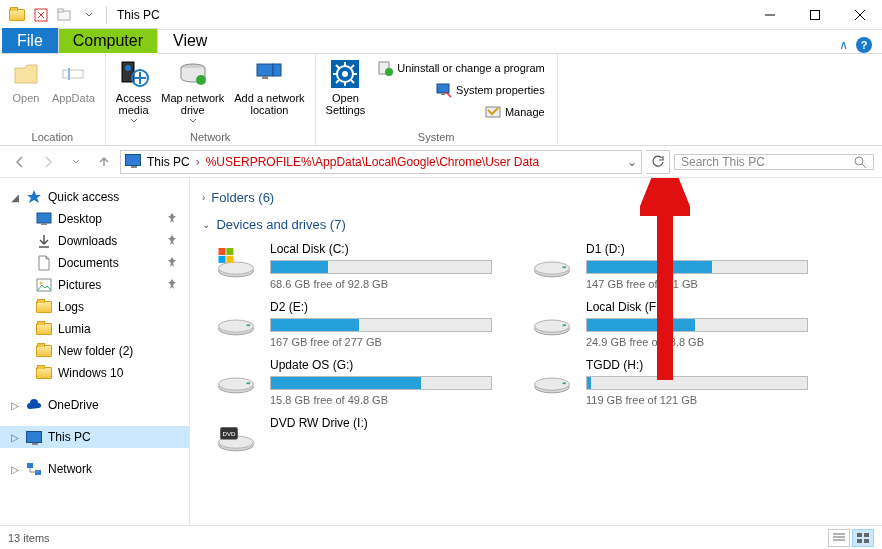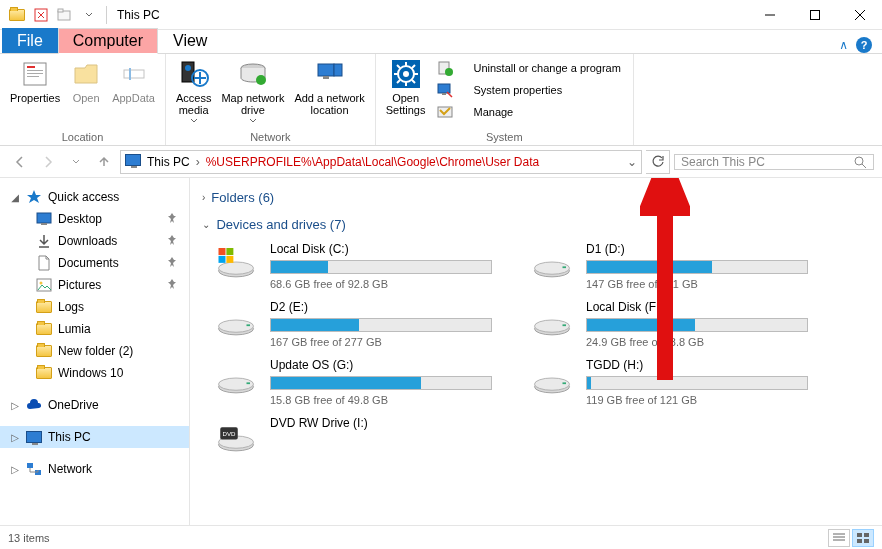--- a/index.html
+++ b/index.html
@@ -9,33 +9,33 @@
 .titlebar .qat { display: flex; align-items: center; padding-left: 6px; gap: 2px; }
 .titlebar .qat-item { width: 22px; height: 22px; display: flex; align-items: center; justify-content: center; }
 .titlebar .divider { width: 1px; height: 18px; background: #d0d0d0; margin: 0 4px; }
 .titlebar .title { padding-left: 6px; font-size: 12px; }
 .titlebar .win-controls { margin-left: auto; display: flex; }
 .titlebar .win-btn { width: 45px; height: 30px; display: flex; align-items: center; justify-content: center; }
 
 .tabs { height: 24px; display: flex; align-items: flex-end; border-bottom: 1px solid #dadada; position: relative; }
 .tab { padding: 3px 14px; font-size: 16px; border: 1px solid transparent; border-bottom: none; cursor: default; }
 .tab.file { background: #1979ca; color: #fff; margin-left: 2px; }
-.tab.active { background: #fca5a5; border-color: #dadada; border-bottom: 1px solid #fff; margin-bottom: -1px; }
+.tab.active { background: #84cc16; border-color: #dadada; border-bottom: 1px solid #fff; margin-bottom: -1px; }
 .tabs .help { margin-left: auto; display: flex; align-items: center; gap: 8px; padding-right: 10px; }
 
 .ribbon { height: 92px; display: flex; border-bottom: 1px solid #dadada; background: #fff; }
 .ribbon-group { border-right: 1px solid #e5e5e5; padding: 2px 6px 0 6px; display: flex; flex-direction: column; }
 .ribbon-group-body { flex: 1; display: flex; gap: 2px; }
 .ribbon-group-label { text-align: center; font-size: 11px; color: #666; padding-bottom: 2px; }
 .ribbon-btn { display: flex; flex-direction: column; align-items: center; justify-content: flex-start; padding: 2px 4px; min-width: 40px; gap: 2px; }
 .ribbon-btn.disabled { opacity: 0.5; }
 .ribbon-btn .icon { width: 32px; height: 32px; display: flex; align-items: center; justify-content: center; }
 .ribbon-btn .label { font-size: 11px; text-align: center; line-height: 1.1; }
 .ribbon-list { display: flex; flex-direction: column; justify-content: flex-start; padding: 2px 4px; gap: 2px; }
-.ribbon-list-item { display: flex; align-items: center; gap: 20px; font-size: 11px; padding: 2px; white-space: nowrap; }
+.ribbon-list-item { display: flex; align-items: center; gap: 4px; font-size: 11px; padding: 2px; white-space: nowrap; justify-content: flex-end; }
 .ribbon-list-item .small-icon { width: 16px; height: 16px; display: flex; align-items: center; justify-content: center; }
 
 .addressbar { height: 32px; display: flex; align-items: center; padding: 2px 8px; gap: 4px; border-bottom: 1px solid #e5e5e5; }
 .nav-btn { width: 24px; height: 24px; display: flex; align-items: center; justify-content: center; color: #888; }
 .address-field { flex: 1; height: 24px; border: 1px solid #cccccc; display: flex; align-items: center; padding: 0 4px; gap: 6px; position: relative; }
 .address-field .pc-icon { width: 16px; height: 16px; }
 .address-field .crumb { font-size: 12px; }
 .address-field .path-text { font-size: 12px; color: #d00000; }
 .address-field .dropdown-chev { margin-left: auto; color: #666; }
 .refresh-btn { width: 24px; height: 24px; border: 1px solid #cccccc; border-left: none; display: flex; align-items: center; justify-content: center; }
@@ -133,32 +133,20 @@
   <div class="tab">View</div>
   <div class="help">
     <span style="color:#1979ca;">∧</span>
     <span style="display:inline-flex;width:16px;height:16px;border-radius:50%;background:#1979ca;color:#fff;align-items:center;justify-content:center;font-size:11px;font-weight:bold;">?</span>
   </div>
 </div>
 
 <div class="ribbon">
   <div class="ribbon-group">
     <div class="ribbon-group-body">
-      <div class="ribbon-btn">
-        <div class="icon">
-            <svg width="28" height="28" viewBox="0 0 28 28">
-              <rect x="3" y="3" width="22" height="22" fill="#fff" stroke="#888"></rect>
-              <rect x="6" y="6" width="8" height="2" fill="#e03030"></rect>
-              <rect x="6" y="10" width="16" height="1" fill="#aaa"></rect>
-              <rect x="6" y="13" width="16" height="1" fill="#aaa"></rect>
-              <rect x="6" y="16" width="12" height="1" fill="#aaa"></rect>
-            </svg>
-          </div>
-        <div class="label">Properties</div>
-      </div>
       <div class="ribbon-btn disabled">
         <div class="icon">
             <svg width="28" height="28" viewBox="0 0 28 28">
               <path d="M3 8h10l2-3h10v18H3z" fill="#f4c542" stroke="#b8860b"></path>
             </svg>
           </div>
         <div class="label">Open</div>
       </div>
       <div class="ribbon-btn disabled">
         <div class="icon">

